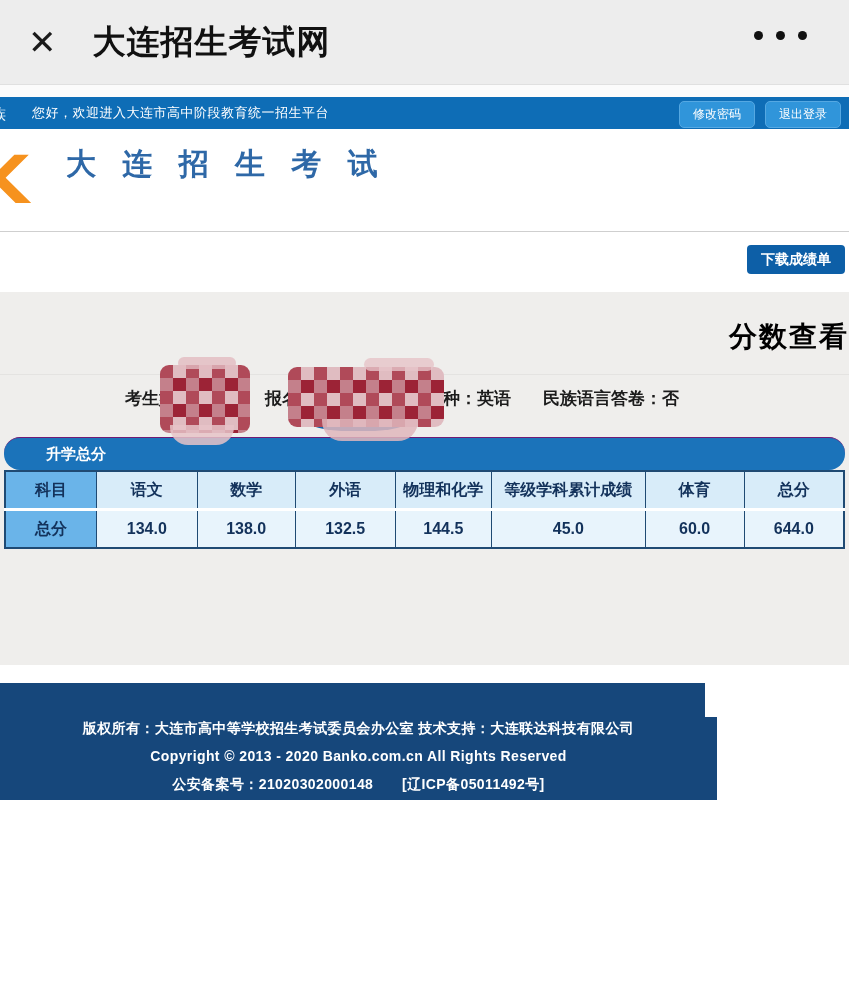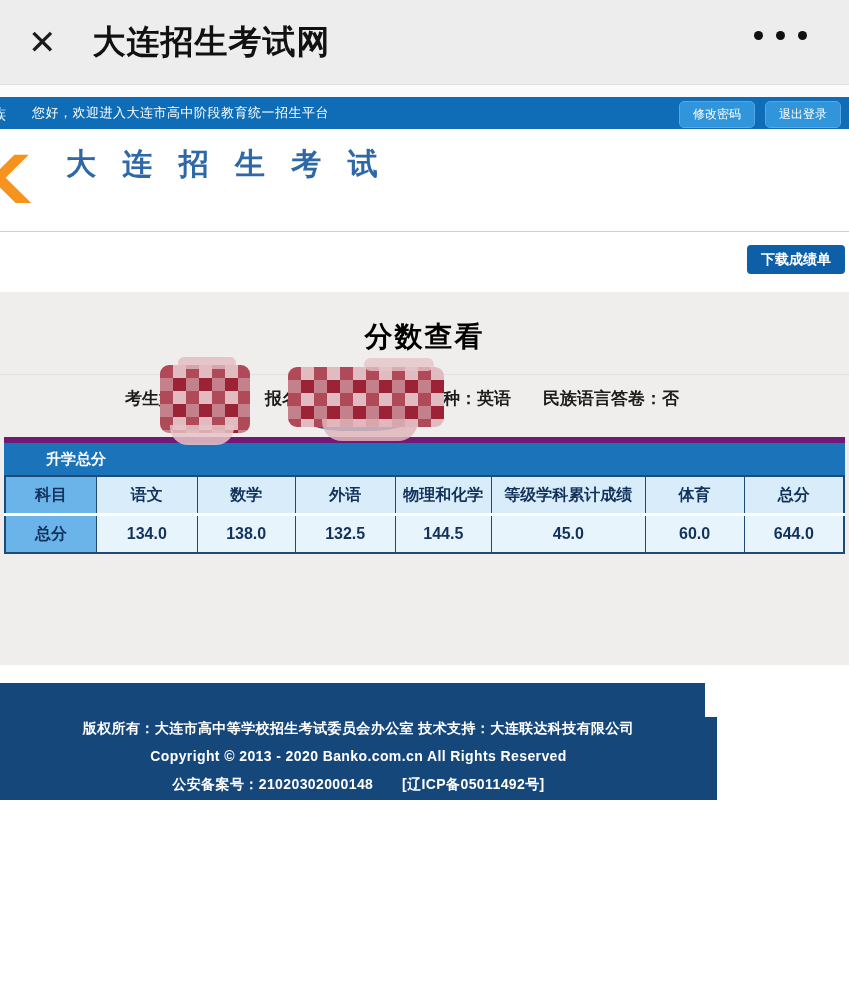--- a/index.html
+++ b/index.html
@@ -27,42 +27,42 @@
   .logotext{position:absolute;left:66px;top:18px;}
   .logotitle{font-size:30px;font-weight:800;color:#2e68a7;letter-spacing:9px;line-height:1.1;}
   .logosub{font-size:16px;font-weight:700;color:#2e68a7;letter-spacing:2px;margin-top:3px;}
 
   
   .toolbar{height:60px;background:#fff;position:relative;}
   .dl-btn{position:absolute;right:4px;top:13px;height:29px;background:#0d5fa7;color:#fff;border:none;border-radius:4px;font-size:14px;font-weight:700;padding:0 14px;cursor:pointer;font-family:inherit;}
 
   
   .graysec{height:373px;background:#efeeec;position:relative;}
-  .sec-title{text-align:center;font-size:28px;font-weight:800;color:#000;padding-top:26px;letter-spacing:2px;}
+  .sec-title{text-align:right;font-size:28px;font-weight:800;color:#000;padding-top:26px;letter-spacing:2px;}
   .info-row{position:relative;height:62px;margin-top:18px;border-top:1px solid #e4e3e1;font-size:17px;font-weight:700;color:#1c1c1c;}
   .info-row .lbl{position:absolute;top:12px;white-space:nowrap;}
   .lbl-name{left:125px;}
   .lbl-reg{left:265px;}
   .lbl-lang{left:426px;}
   .lbl-min{left:543px;text-align:right;}
 
   
   .mosaic{position:absolute;z-index:3;
     background:conic-gradient(from 90deg at 50% 50%, #9c2336 25%, #c4808b 0 50%, #b04a59 0 75%, #e0bcc1 0);
     background-size:26px 26px;border-radius:9px;}
   .mosaic1{left:160px;top:-10px;width:90px;height:68px;}
   .mosaic1::before{content:"";position:absolute;left:10px;bottom:-12px;width:64px;height:20px;background:#e6c3c8;border-radius:0 0 18px 18px;opacity:.85;}
   .mosaic1::after{content:"";position:absolute;left:18px;top:-8px;width:58px;height:12px;background:#e2bac0;border-radius:10px;opacity:.8;}
   .mosaic2{left:288px;top:-8px;width:156px;height:60px;}
   .mosaic2::before{content:"";position:absolute;left:34px;bottom:-14px;width:96px;height:22px;background:#dfb6bc;border-radius:0 0 20px 20px;opacity:.85;}
   .mosaic2::after{content:"";position:absolute;right:10px;top:-9px;width:70px;height:13px;background:#e6c3c8;border-radius:10px;opacity:.8;}
   .blue-arc{position:absolute;left:305px;top:43px;width:106px;height:13px;background:#1465ac;border-radius:3px 3px 52px 52px / 2px 2px 13px 13px;z-index:2;}
 
   
-  .tbl-caption{margin:0 4px;height:32px;background:#1b73ba;border-top:6px solid #701a75;color:#fff;font-size:15px;font-weight:700;line-height:32px;padding-left:42px;}
+  .tbl-caption{margin:0 4px;height:32px;background:#1b73ba;border-top:1px solid #701a75;color:#fff;font-size:15px;font-weight:700;line-height:32px;padding-left:42px;border-radius:16px;}
   table.score{width:841px;margin:0 4px;border-collapse:collapse;border:2px solid #1f4a73;table-layout:fixed;}
   table.score td{text-align:center;font-size:16px;font-weight:700;color:#13325b;
     border-left:1px solid #1f4a73;border-right:1px solid #1f4a73;
     border-top:3px solid #ffffff;border-bottom:3px solid #ffffff;height:34px;}
   table.score tr:first-child td{border-top:none;}
   table.score tr:last-child td{border-bottom:none;}
   td.subj{background:#6ab4e9;border-right:3px solid #ffffff;}
   td.hcell{background:#d8ecf9;}
   td.dcell{background:#e8f4fc;}
   col.c0{width:10.9%}col.c1{width:12%}col.c2{width:11.7%}col.c3{width:11.9%}

